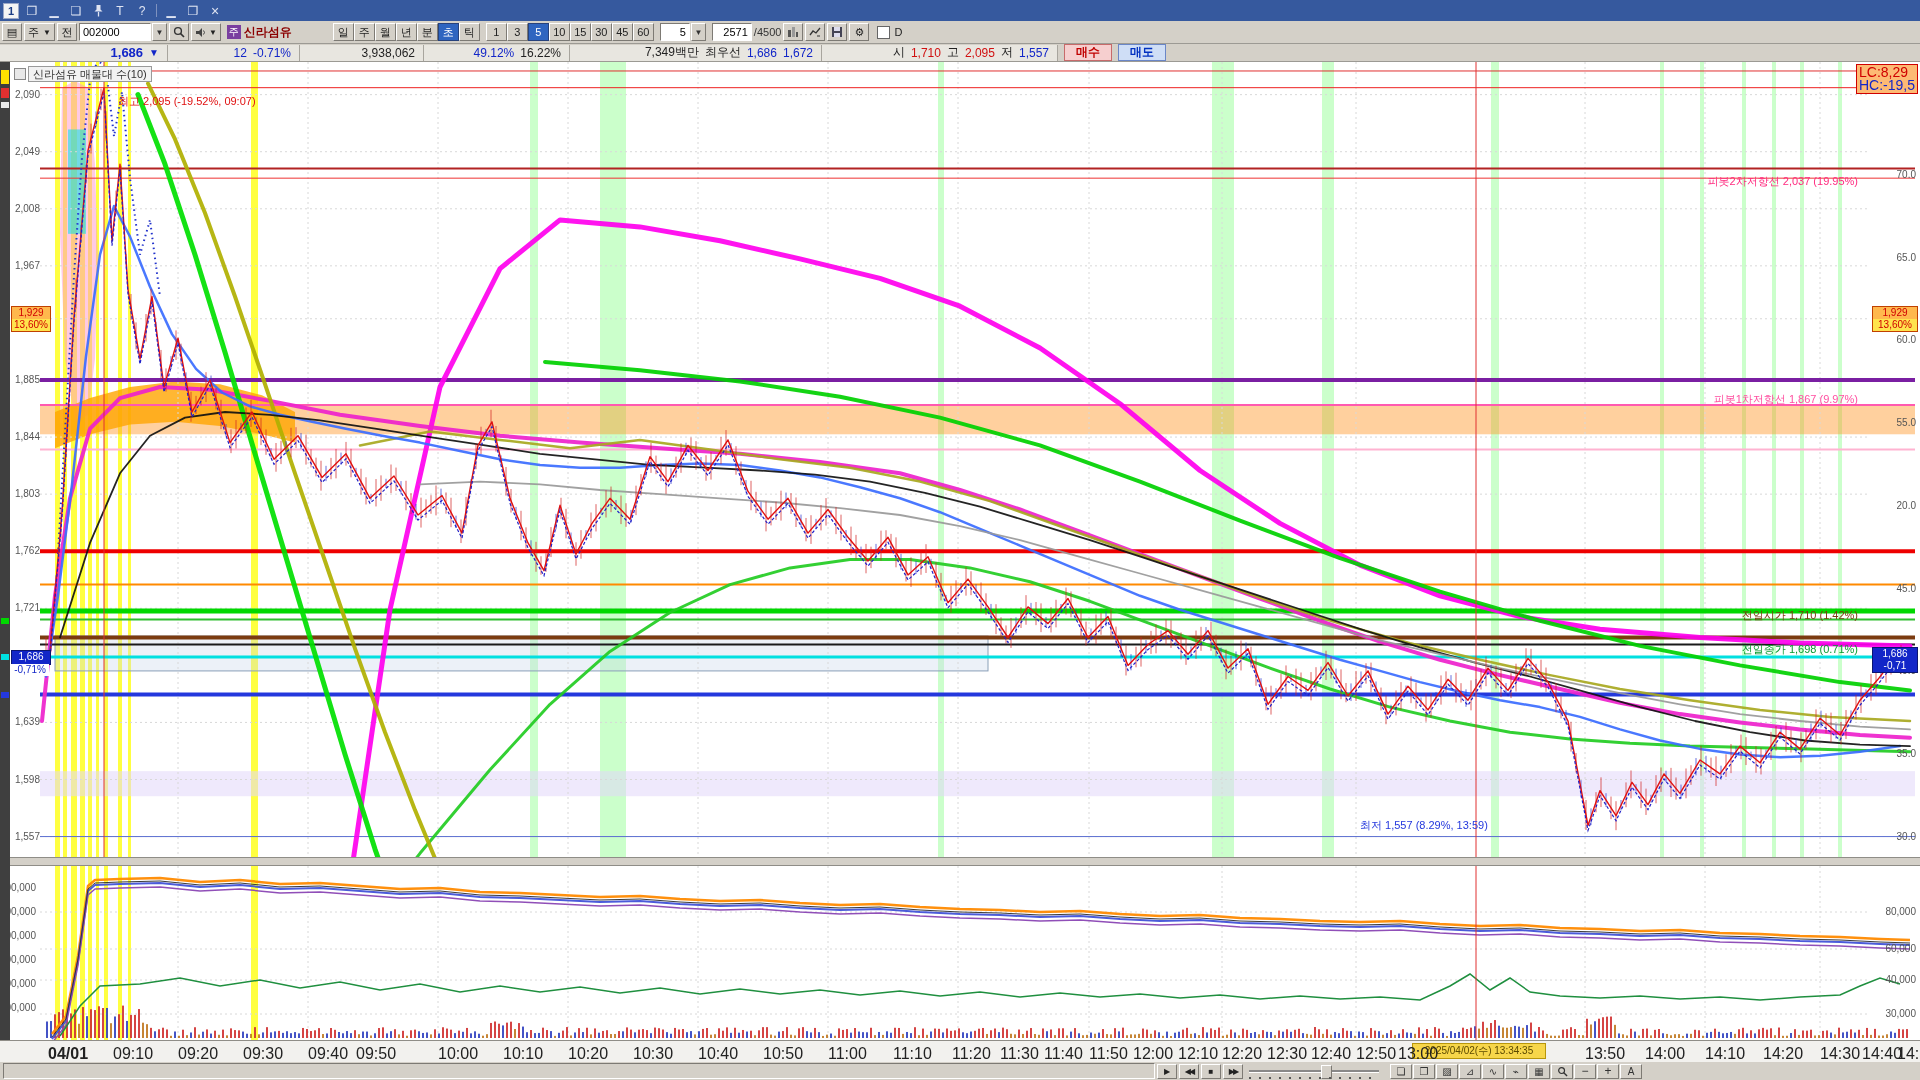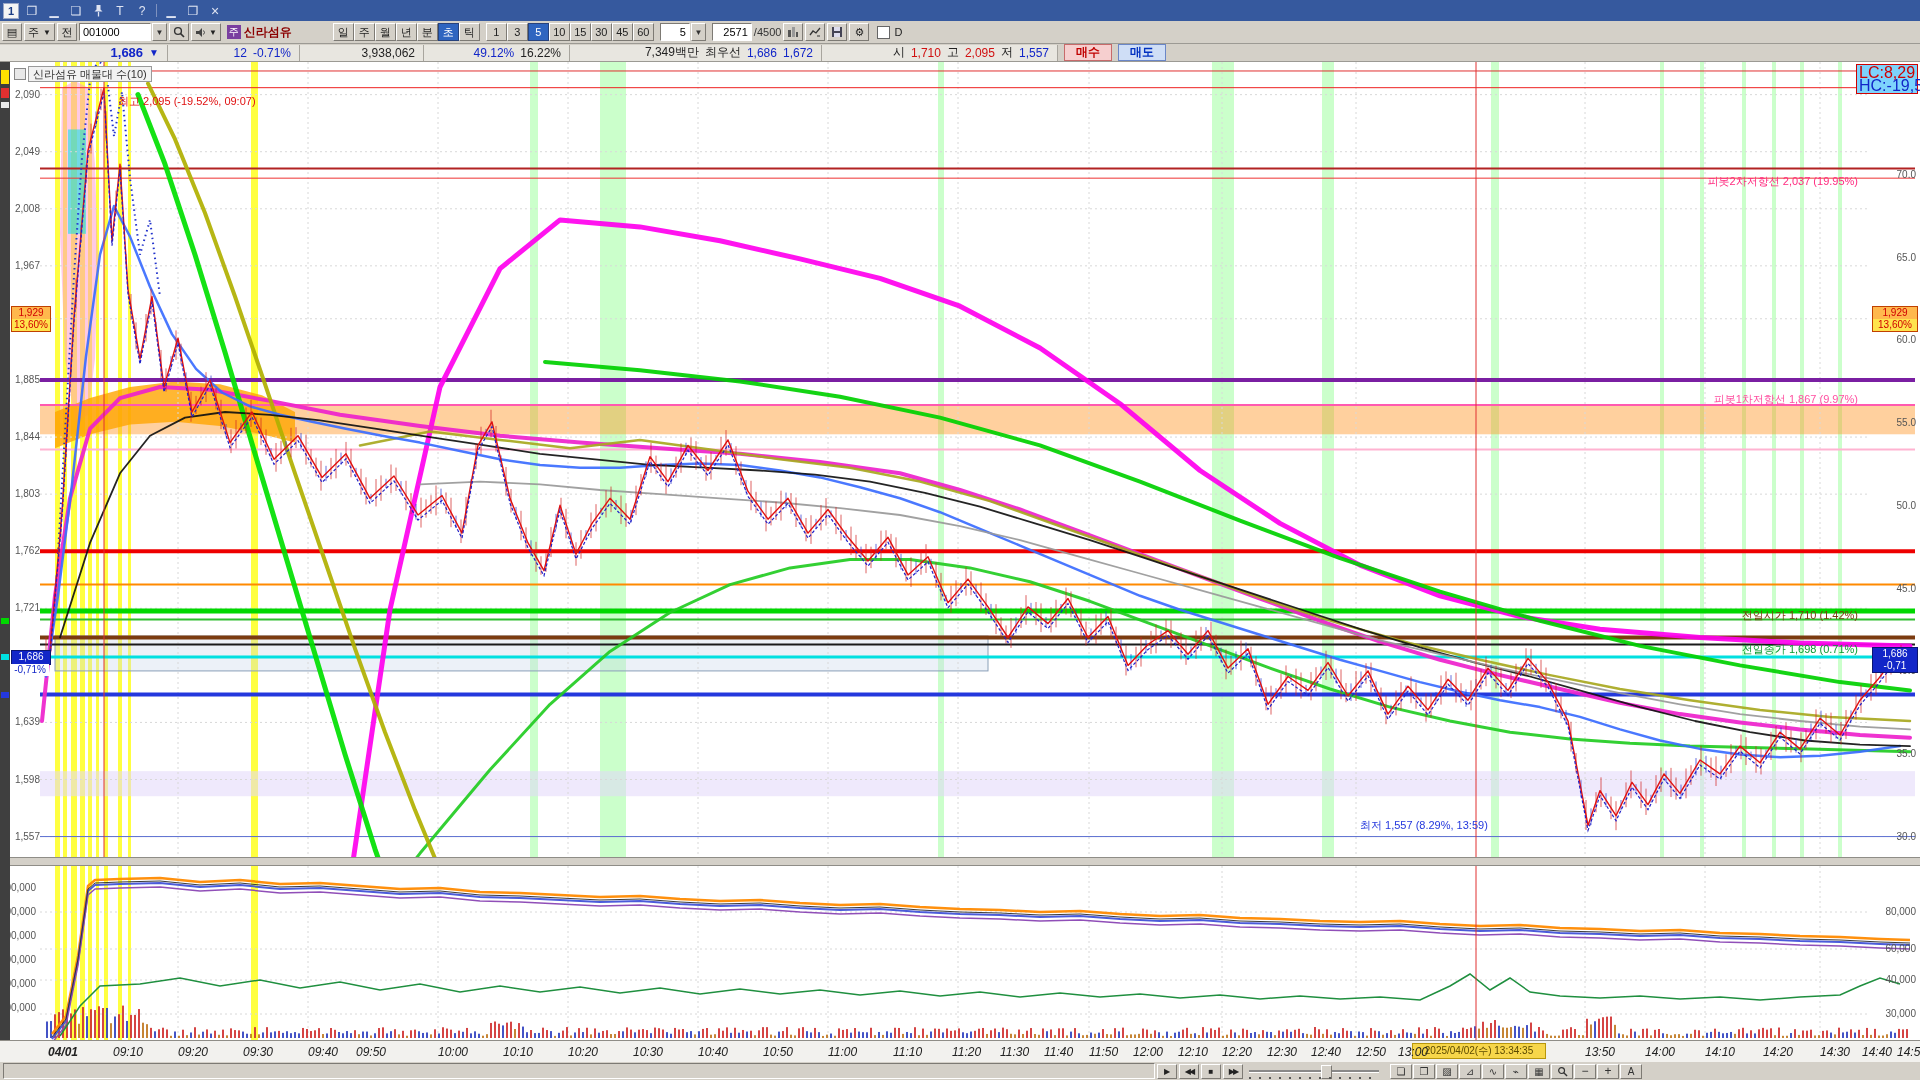--- a/index.html
+++ b/index.html
@@ -62,27 +62,27 @@
   .axis-label{position:absolute;width:34px;text-align:right;font-size:10px;color:#555;z-index:4;}
   .raxis-label{position:absolute;right:4px;width:40px;text-align:right;font-size:10px;color:#555;z-index:4;}
   .pricebox{position:absolute;z-index:6;font-size:10px;text-align:center;line-height:12px;}
   .box-high{background:#ffb84d;border:1px solid #c04000;color:#d00000;}
   .box-cur-left{background:#1226c8;color:#fff;border:1px solid #0a1570;}
   .anno{position:absolute;z-index:6;font-size:11px;white-space:nowrap;}
   .overlay-tag{position:absolute;left:14px;top:4px;z-index:6;display:flex;align-items:center;gap:2px;}
   .overlay-tag .box{border:1px solid #9a9a9a;background:#f2f2f2;padding:0 4px;height:14px;
                     display:flex;align-items:center;color:#333;font-size:11px;}
   .minibtn{width:10px;height:10px;border:1px solid #888;background:#e8e8e8;display:inline-block;}
-  .lchc{position:absolute;right:2px;top:2px;width:56px;border:1px solid #d00000;background:#7dd3fc;
-        z-index:7;font-size:16px;line-height:13px;padding:1px 2px;}
+  .lchc{position:absolute;right:2px;top:2px;width:56px;border:1px solid #d00000;background:#fdba74;
+        z-index:7;font-size:14px;line-height:13px;padding:1px 2px;}
 
   
   .timeaxis{position:absolute;left:0;top:1040px;width:1920px;height:22px;background:#f2f1ee;
             border-top:1px solid #8f8d87;box-sizing:border-box;}
-  .ttick{position:absolute;top:4px;font-size:12px;color:#222;white-space:nowrap;font-style:italic;}
+  .ttick{position:absolute;top:4px;font-size:16px;color:#222;white-space:nowrap;}
   .ttick.first{font-weight:bold;}
   .ta-box{position:absolute;top:2px;height:16px;background:#f7d64a;border:1px solid #b8960b;
           color:#5c4a00;font-size:10px;display:flex;align-items:center;justify-content:center;
           box-sizing:border-box;white-space:nowrap;}
 
   
   .statusbar{position:absolute;left:0;top:1062px;width:1920px;height:18px;background:#d4d0c8;
              display:flex;align-items:center;}
   .sb-panel{height:14px;border:1px solid;border-color:#7d7a74 #ffffff #ffffff #7d7a74;margin-left:3px;}
   .sb-btn{width:20px;height:15px;border:1px solid;border-color:#ffffff #7d7a74 #7d7a74 #ffffff;
@@ -124,21 +124,21 @@
     </span>
   </div>
 
   <div class="toolbar">
     <span class="btn sq">▤</span>
     <span class="btn">
         <span>주</span>
         <span style="font-size:8px;margin-left:4px">▼</span>
       </span>
     <span class="btn sq">전</span>
-    <span class="sunken" style="width:72px">001000</span>
+    <span class="sunken" style="width:72px">002000</span>
     <span class="combo-arrow">▼</span>
     <span class="btn sq">
       <svg width="12" height="12" viewBox="0 0 12 12" style="position:static">
           <circle cx="5" cy="5" r="3.4" fill="none" stroke="#333" stroke-width="1.4"></circle>
           <line x1="7.6" y1="7.6" x2="11" y2="11" stroke="#333" stroke-width="1.6"></line>
         </svg>
     </span>
     <span class="btn">
       <svg width="12" height="11" viewBox="0 0 12 11" style="position:static">
           <polygon points="1,4 4,4 7,1 7,10 4,7 1,7" fill="#444"></polygon>
@@ -714,21 +714,21 @@
         <div class="axis-label" style="left: 6px; top: 540.288px;">1,721</div>
         <div class="axis-label" style="left: 6px; top: 654.432px;">1,639</div>
         <div class="axis-label" style="left: 6px; top: 711.504px;">1,598</div>
         <div class="axis-label" style="left: 6px; top: 768.576px;">1,557</div>
       </div>
     <div id="main-right-axis">
         <div class="raxis-label" style="top: 107px;">70.0</div>
         <div class="raxis-label" style="top: 190px;">65.0</div>
         <div class="raxis-label" style="top: 272px;">60.0</div>
         <div class="raxis-label" style="top: 355px;">55.0</div>
-        <div class="raxis-label" style="top: 438px;">50.0</div>
+        <div class="raxis-label" style="top: 438px;">20.0</div>
         <div class="raxis-label" style="top: 521px;">45.0</div>
         <div class="raxis-label" style="top: 603px;">40.0</div>
         <div class="raxis-label" style="top: 686px;">35.0</div>
         <div class="raxis-label" style="top: 769px;">30.0</div>
       </div>
 
     <div class="pricebox box-high" style="left:11px;top:244px;width:38px">
       <div>1,929</div>
       <div style="background:#ffe34d">13,60%</div>
     </div>

